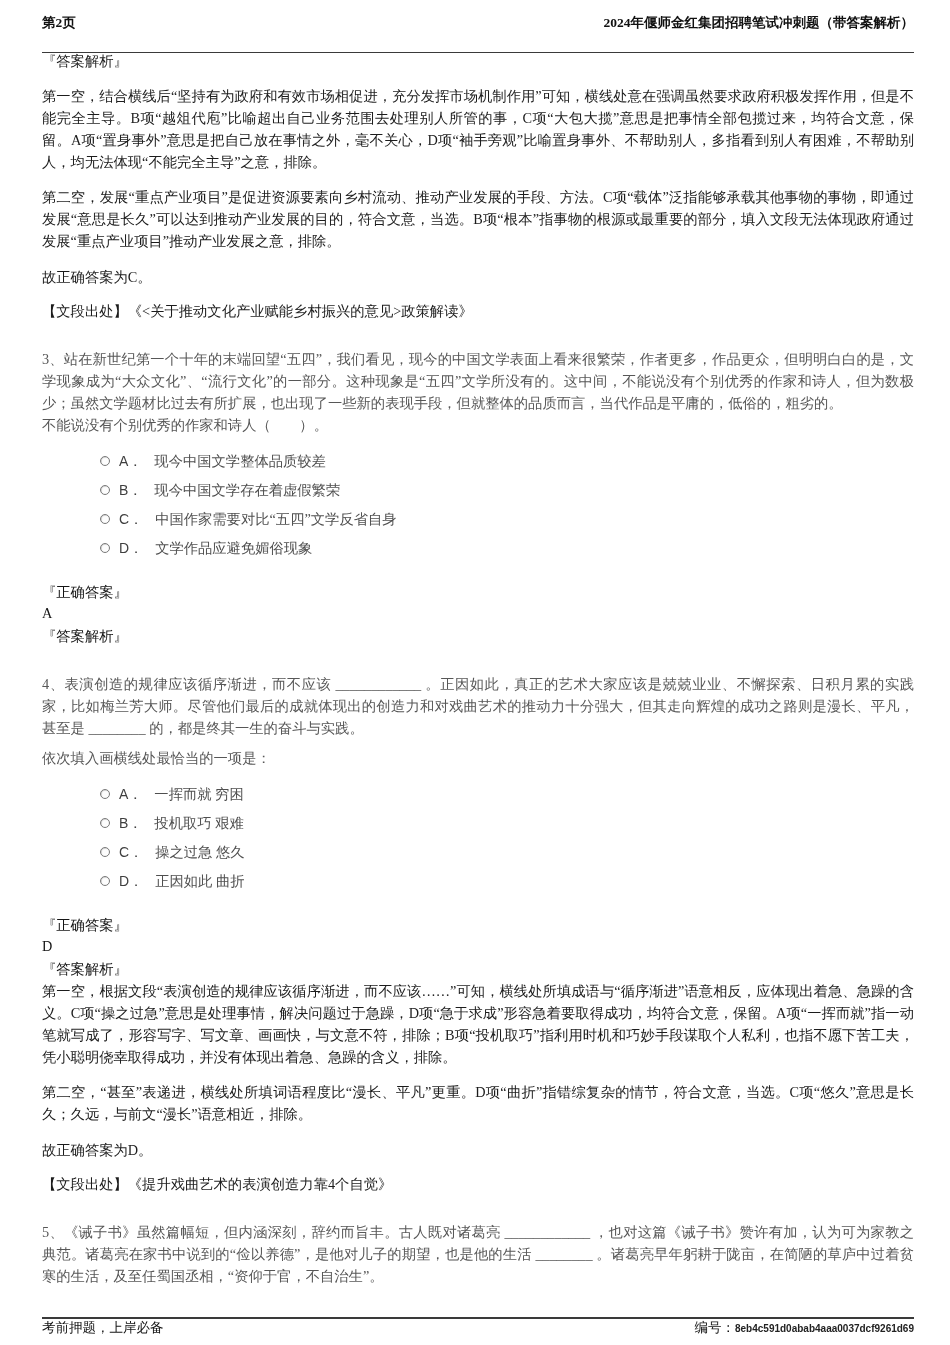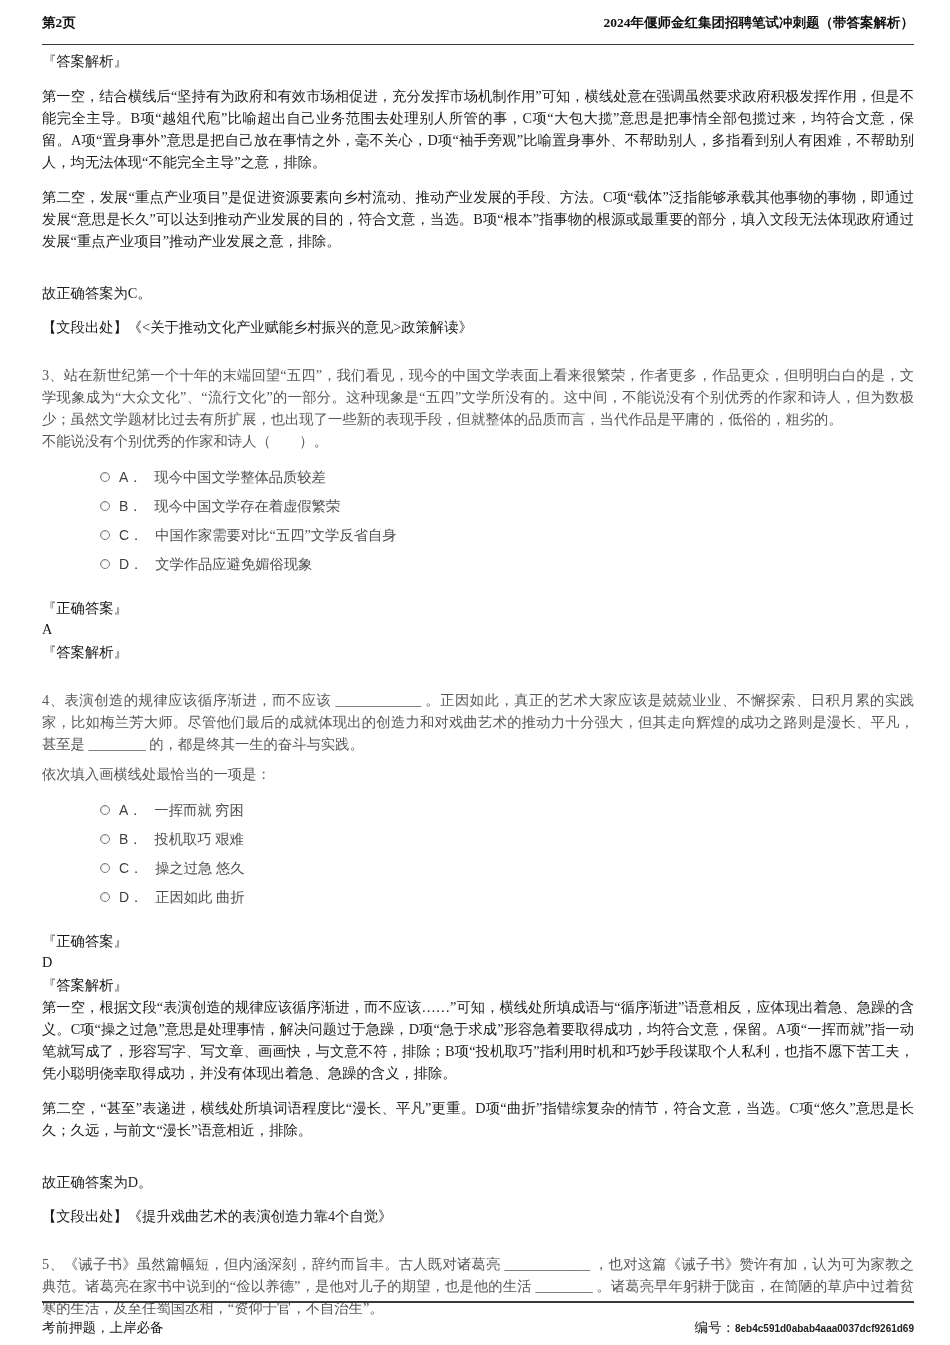--- a/index.html
+++ b/index.html
@@ -9,39 +9,39 @@
     width:950px; height:1345px;
     background:#ffffff;
     font-family:"Liberation Serif","DejaVu Serif",serif;
     color:#1c1c1c;
     overflow:hidden;
   }
   
   .header {
     position:absolute; top:14px; left:42px; right:36px;
     display:flex; justify-content:space-between; align-items:flex-end;
-    padding-bottom:12px; border-bottom:1.5px solid #3a3a3a;
+    padding-bottom:20px; border-bottom:1.5px solid #3a3a3a;
     font-size:13.5px; font-weight:bold; color:#111;
   }
   
   .footer {
     position:absolute; bottom:8px; left:42px; right:36px;
     display:flex; justify-content:space-between; align-items:flex-start;
-    padding-top:16px; border-top:2px solid #3a3a3a;
+    padding-top:0; border-top:2px solid #3a3a3a;
     font-size:13.5px; color:#111;
   }
   .footer .code { font-family:"Liberation Sans","DejaVu Sans",sans-serif; font-size:10px; font-weight:bold; color:#222; }
   
   .content {
     position:absolute; top:44px; left:42px; right:36px;
     font-size:14.3px; line-height:22px;
   }
   .sec-label { margin-top:6px; color:#1c1c1c; }
   .para { margin-top:13px; color:#1c1c1c; text-align:justify; }
-  .concl { margin-top:30px; color:#1c1c1c; }
+  .concl { margin-top:14px; color:#1c1c1c; }
   .src { margin-top:12px; color:#1c1c1c; }
   .question { margin-top:26px; color:#575757; text-align:justify; }
   .q-prompt { color:#575757; }
   .q-prompt.spaced { margin-top:8px; }
   .options { margin-top:10px; margin-left:58px; }
   .opt { display:flex; align-items:center; height:29px; color:#4f4f4f; }
   .radio {
     width:10px; height:10px; border-radius:50%;
     border:1px solid #7a7a7a; background:#fdfdfd;
     display:inline-block; flex:0 0 auto;

